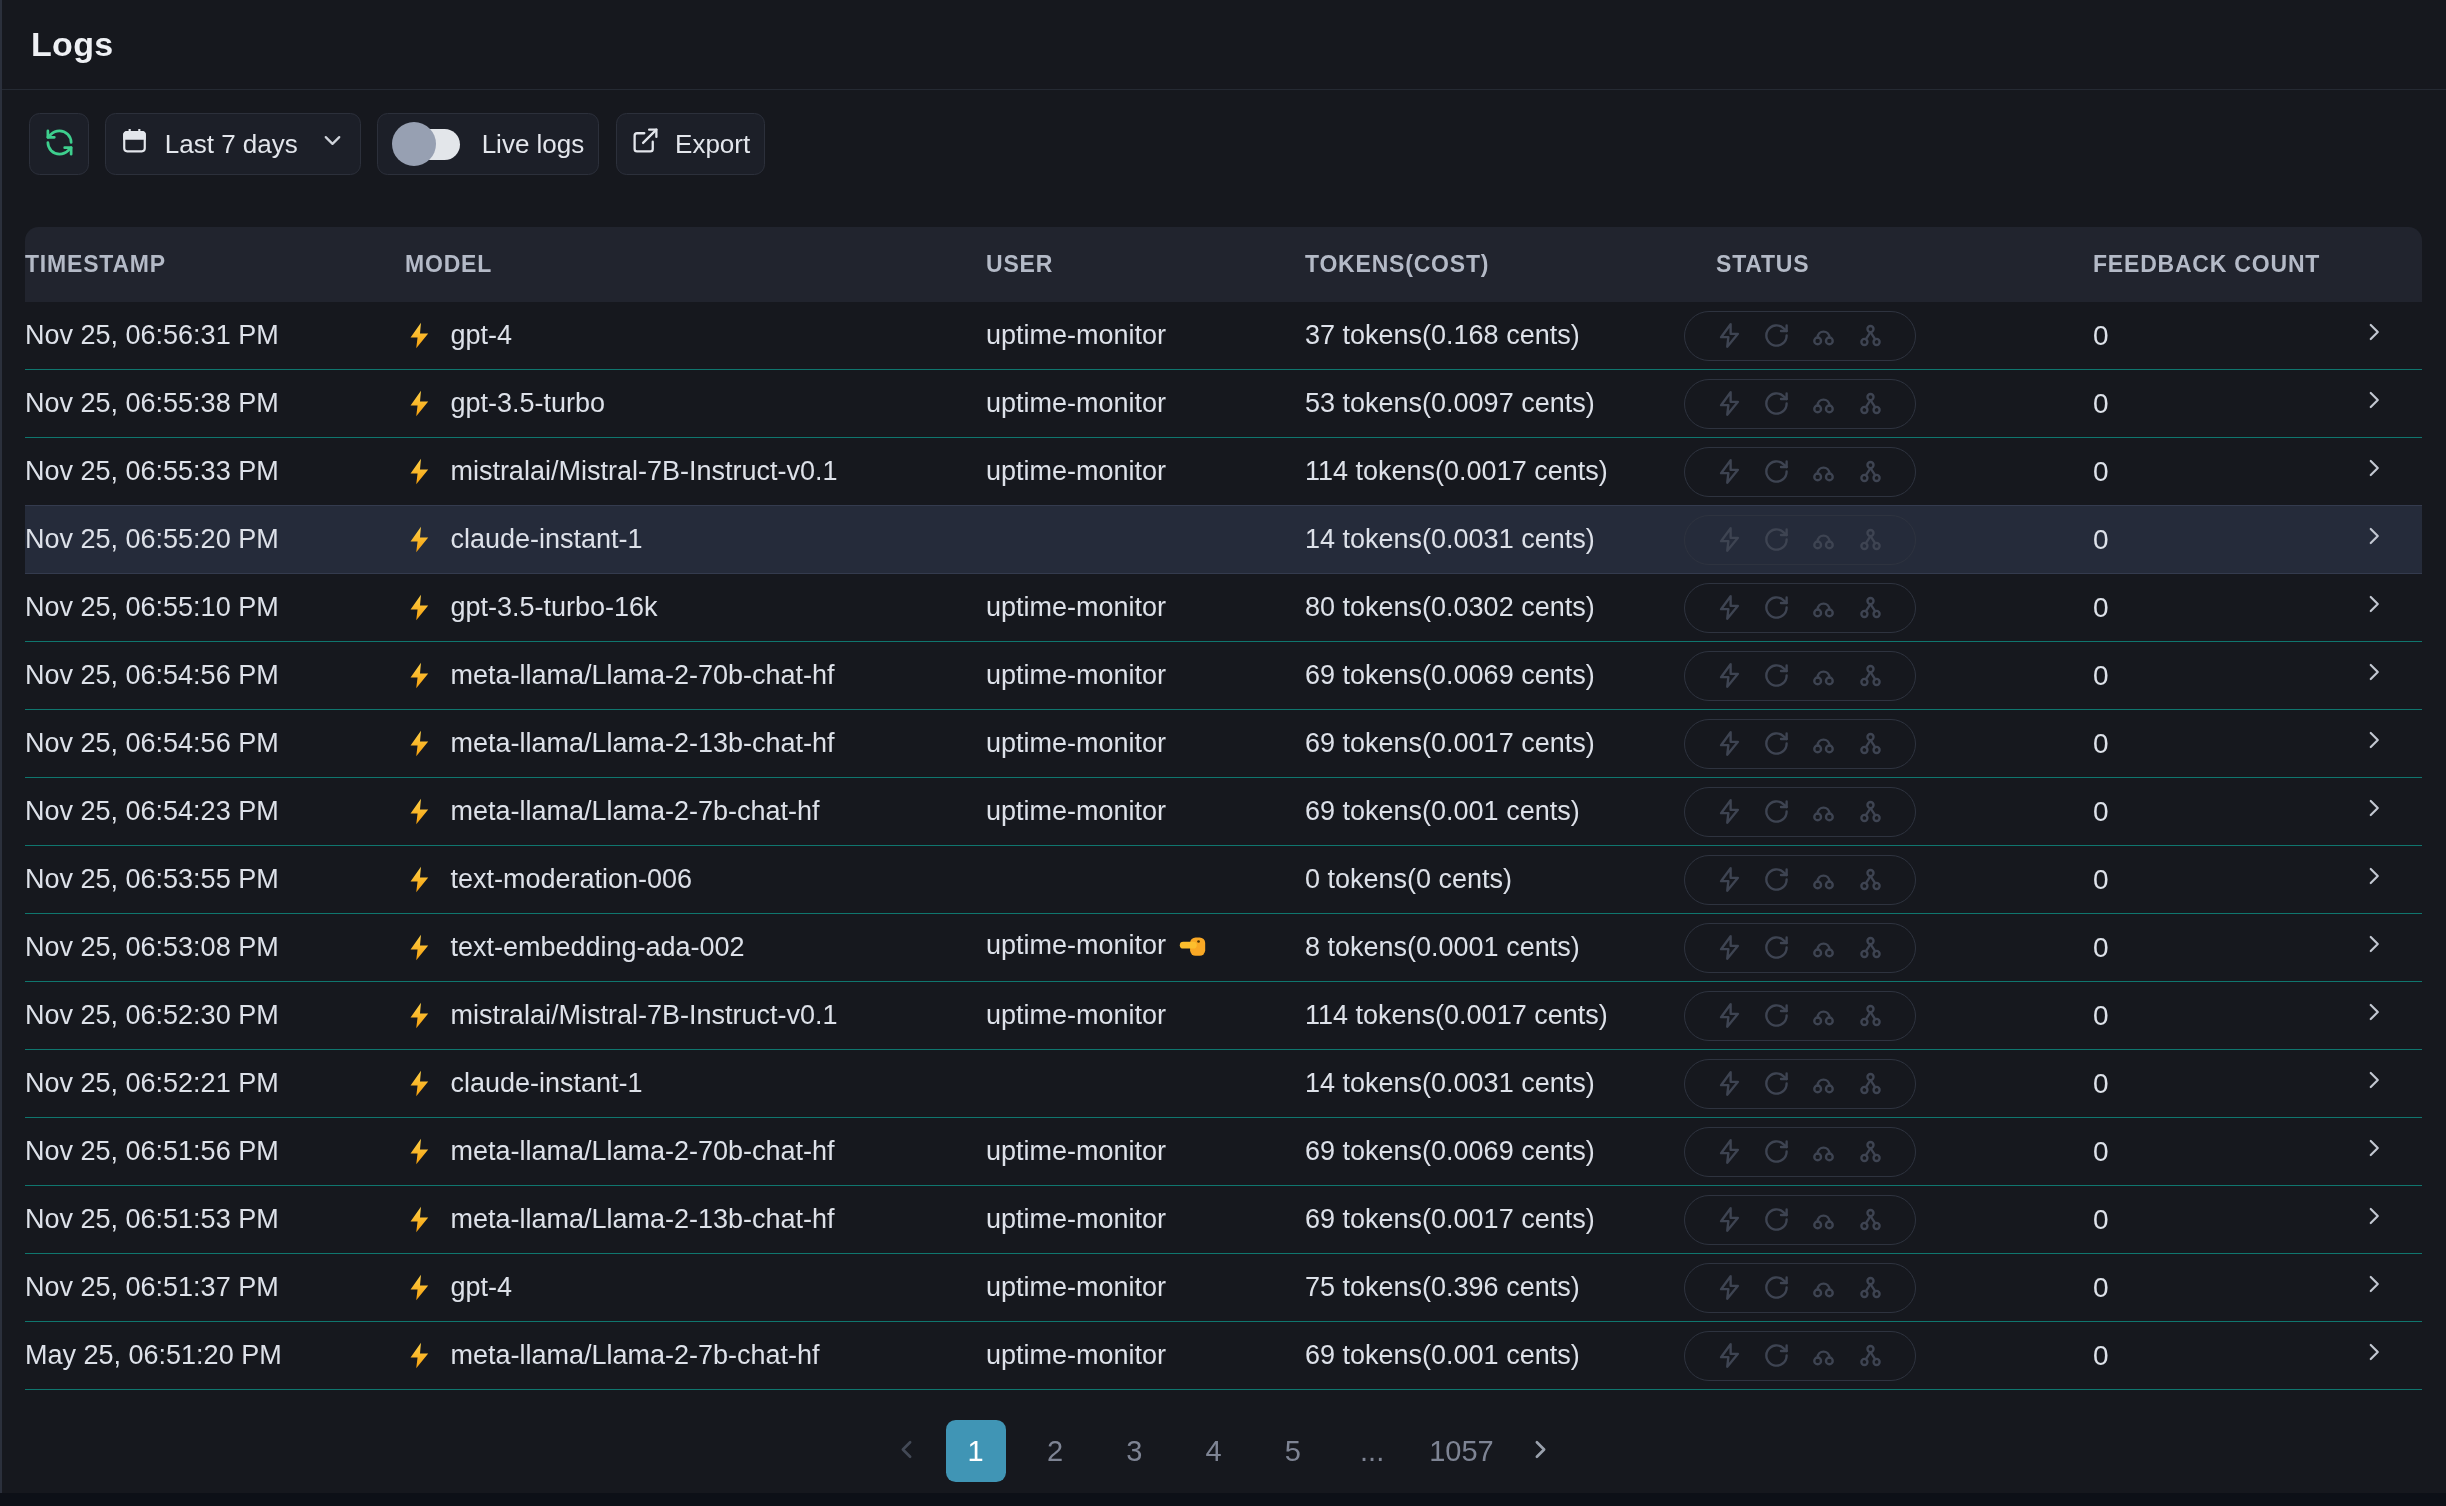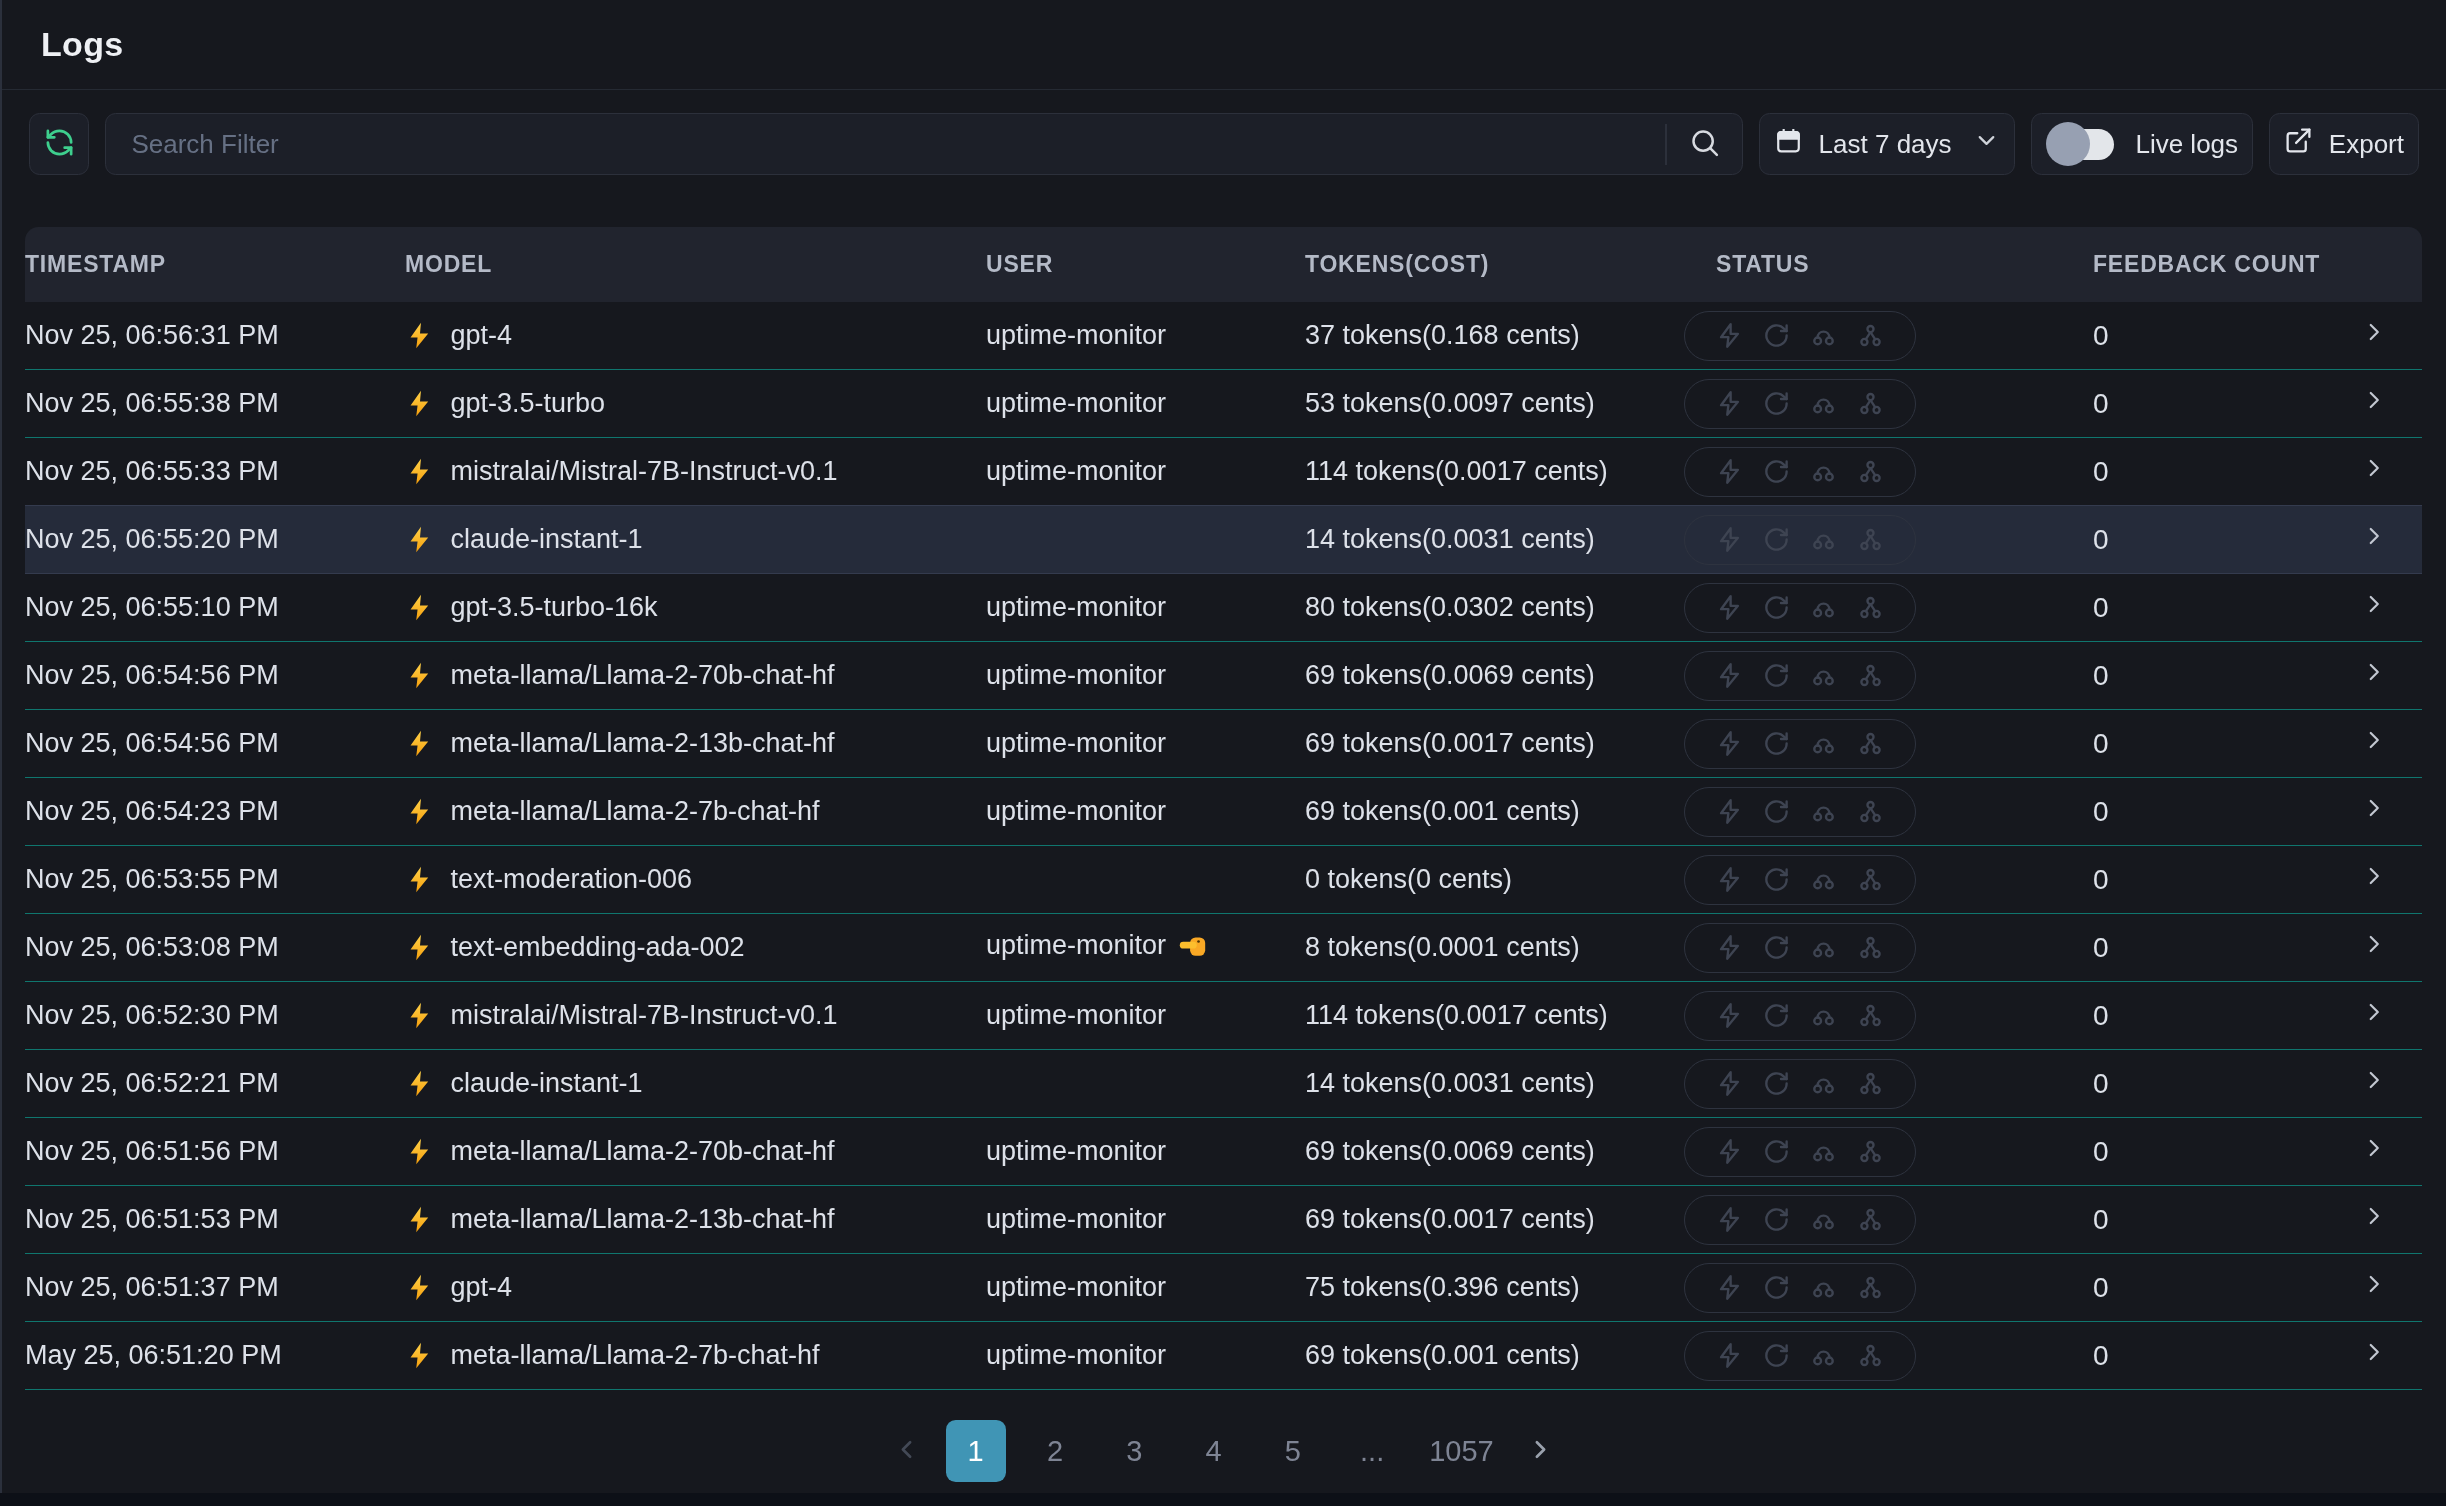--- a/index.html
+++ b/index.html
@@ -12,21 +12,21 @@
     overflow: hidden;
   }
   .left-edge {
     position: absolute; left: 0; top: 0; bottom: 0; width: 1.9px;
     background: #2b303c;
   }
   
   .topbar {
     height: 90px;
     display: flex; align-items: center;
-    padding-left: 41px;
+    padding-left: 31px;
     border-bottom: 1.9px solid #252a33;
   }
   .topbar .title {
     font-size: 34px; font-weight: 700; color: #eef0f4; letter-spacing: 0.3px;
   }
   
   .toolbar {
     display: flex; align-items: stretch; gap: 16.4px;
     margin: 23px 28px 0 29px;
     height: 62px;
@@ -146,30 +146,20 @@
     <span>
       <svg width="31" height="31" viewBox="0 0 24 24" fill="none" stroke="#3ecf8e" stroke-width="2.1" stroke-linecap="round" stroke-linejoin="round">
         <path d="M21 12a9 9 0 0 0-9-9 9.75 9.75 0 0 0-6.74 2.74L3 8"></path>
           <path d="M3 3v5h5"></path>
         <path d="M3 12a9 9 0 0 0 9 9 9.75 9.75 0 0 0 6.74-2.74L21 16"></path>
           <path d="M21 21v-5h-5"></path>
       </svg>
     </span>
   </div>
 
-  <div class="ctl search-box">
-    <input type="text" placeholder="Search Filter" style="">
-    <div class="search-sep"></div>
-    <span>
-      <svg width="33" height="33" viewBox="0 0 24 24" fill="none" stroke="#d7dae0" stroke-width="1.8" stroke-linecap="round">
-        <circle cx="11" cy="11" r="7"></circle>
-          <line x1="16.3" y1="16.3" x2="21" y2="21"></line>
-      </svg>
-    </span>
-  </div>
 
   <div class="ctl btn">
     <span>
       <svg width="29" height="29" viewBox="0 0 24 24" fill="none" stroke="#e3e6ec" stroke-width="1.8">
         <rect x="3.5" y="5" width="17" height="16" rx="2.5"></rect>
         <path d="M3.5 10.5 H20.5 V7.5 a2.5 2.5 0 0 0 -2.5 -2.5 H6 a2.5 2.5 0 0 0 -2.5 2.5 Z" fill="#e3e6ec"></path>
         <line x1="8" y1="2.5" x2="8" y2="5"></line>
           <line x1="16" y1="2.5" x2="16" y2="5"></line>
       </svg>
     </span>

